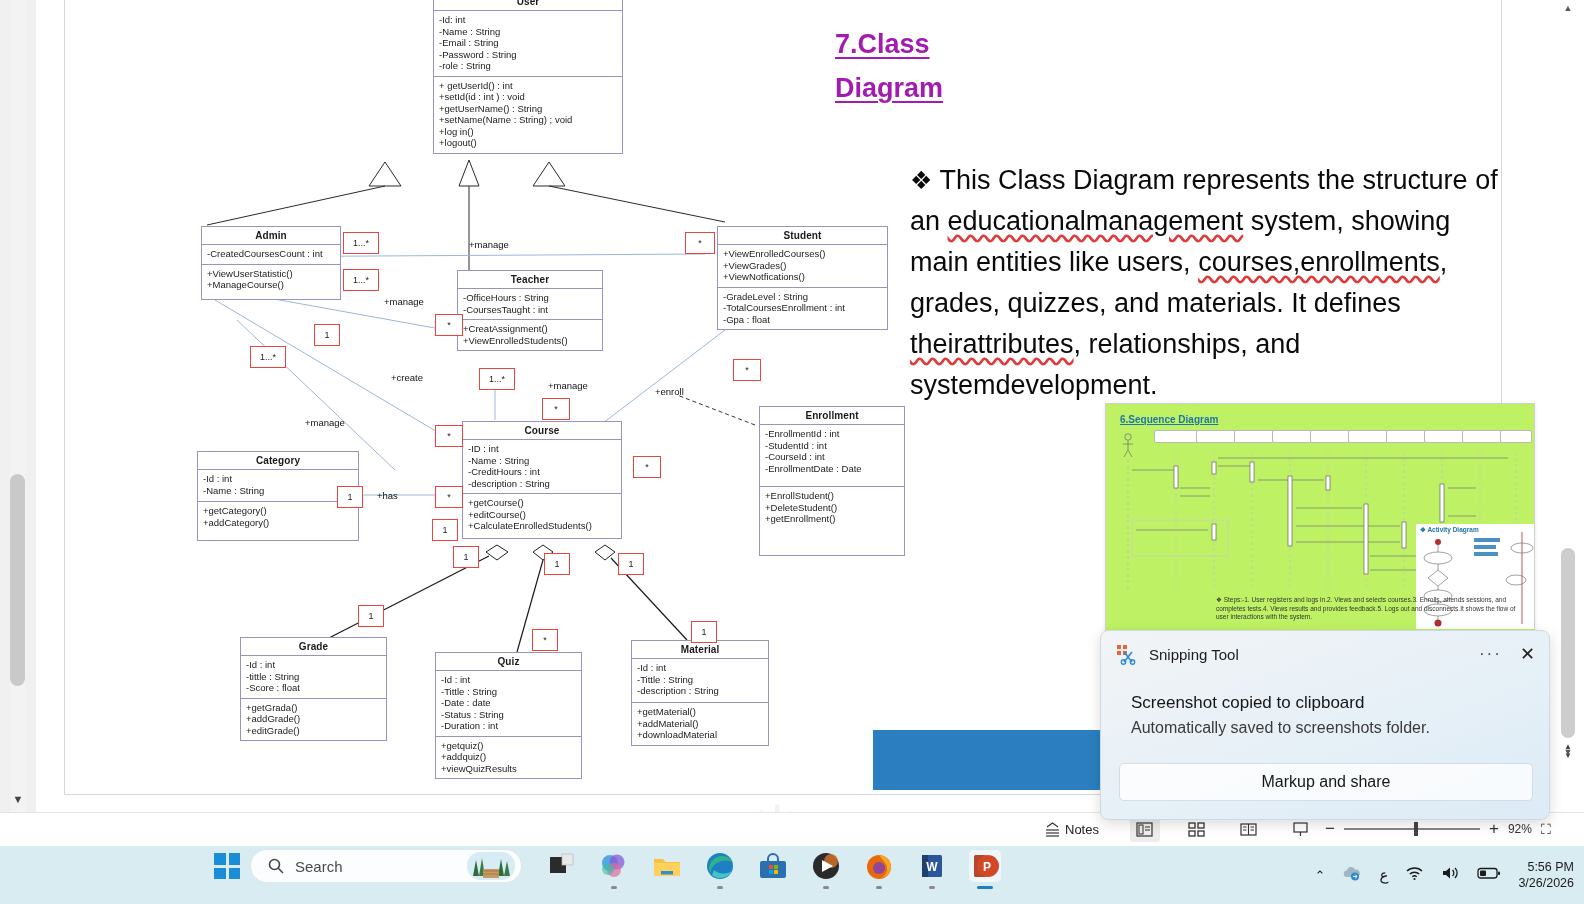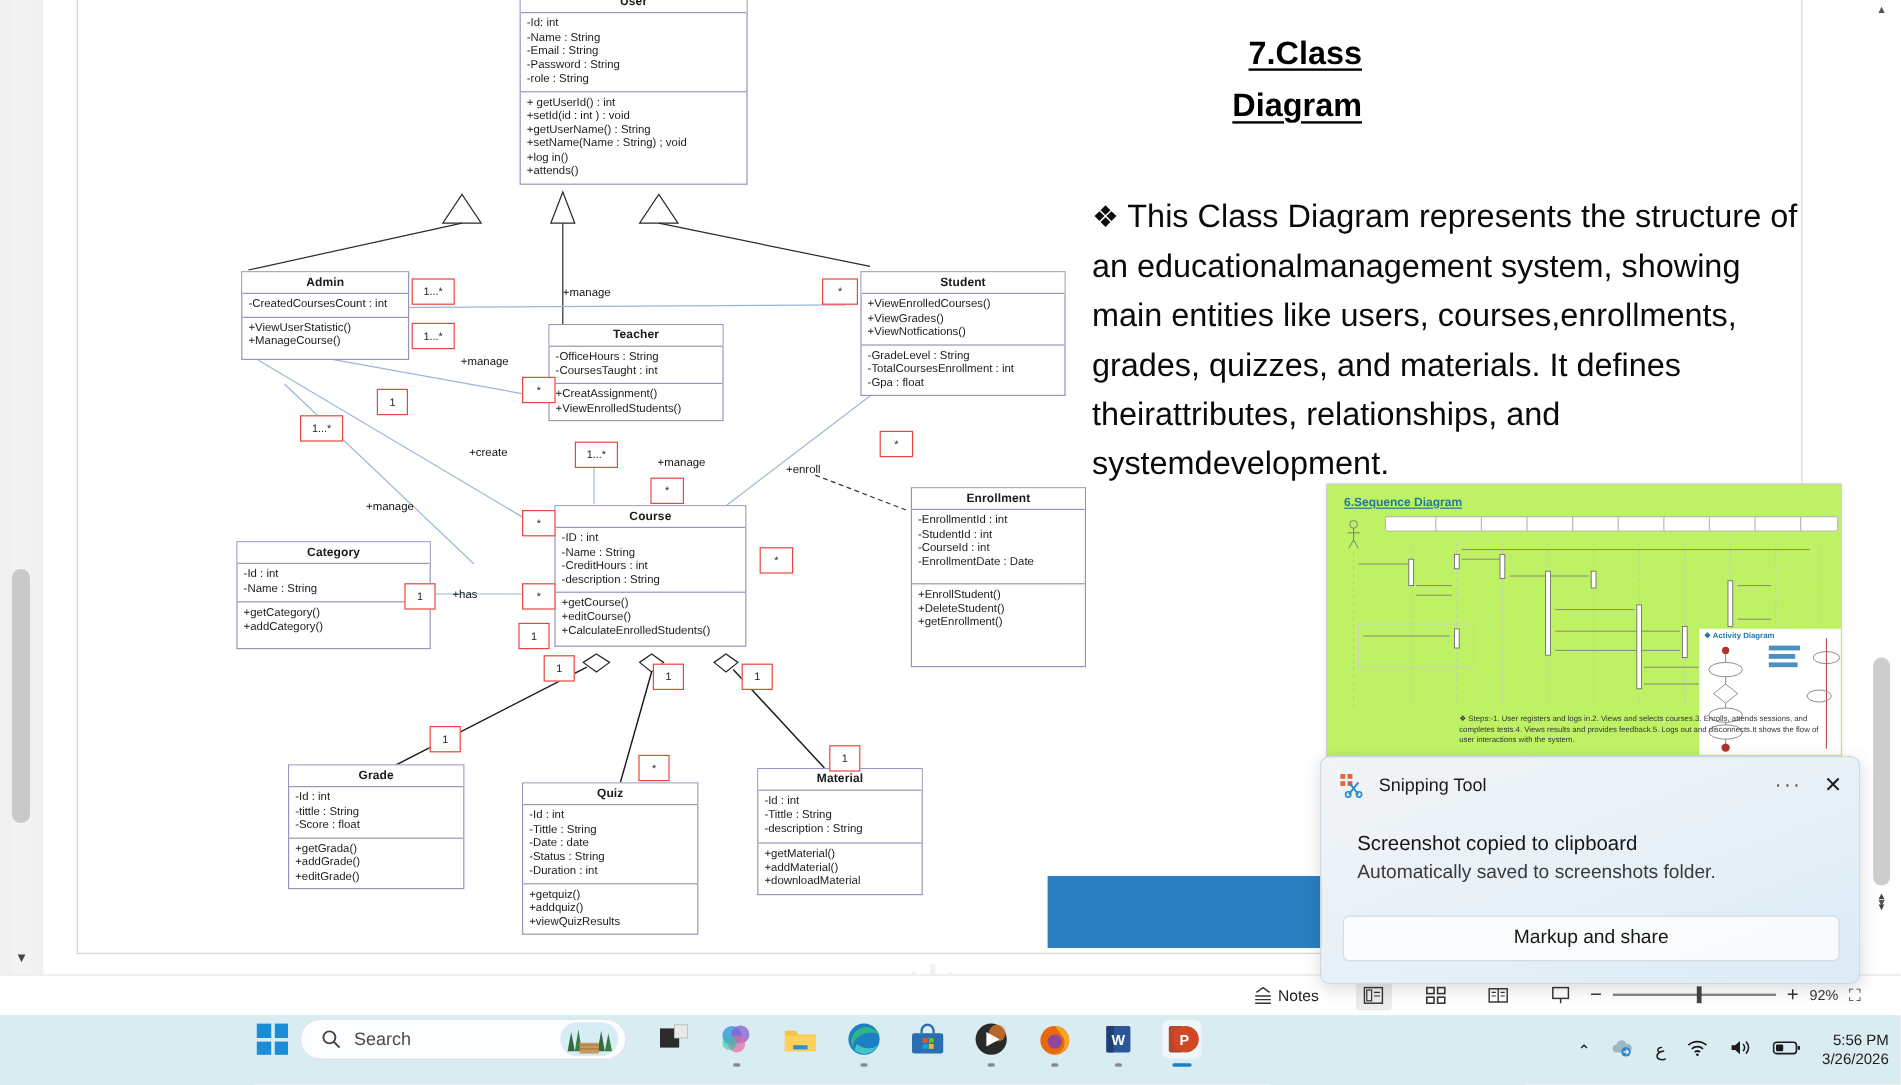--- a/index.html
+++ b/index.html
@@ -69,27 +69,27 @@
     position: absolute; font-size: 9.5px; color: #111; white-space: nowrap;
   }
 
   
   .slide-text {
     position: absolute; left: 845px; top: 160px; width: 590px;
     font-size: 27px; line-height: 41px; color: #0a0a0a;
     font-family: "Liberation Sans", sans-serif;
   }
   .slide-text .bullet { font-size: 25px; }
-  .sq { text-decoration-color: #e03a3a;
+  .sq { text-decoration: underline; text-decoration-color: #e03a3a;
         text-decoration-style: wavy; text-underline-offset: 4px; margin-top: 32px; }
 
   .slide-title {
     position: absolute; left: 770px; top: 22px; width: 300px;
-    font-size: 27px; font-weight: bold; color: #000000;
-    line-height: 44px; text-align: right;
+    font-size: 27px; font-weight: bold; color: #a21caf;
+    line-height: 44px; text-align: left;
   }
   .slide-title span { text-decoration: underline; text-underline-offset: 4px; }
 
   
   .blue-box {
     position: absolute; left: 808px; top: 730px; width: 340px; height: 60px;
     background: #2b7fc0;
   }
 
   
@@ -279,21 +279,21 @@
             <div>-Email : String</div>
             <div>-Password : String</div>
             <div>-role : String</div>
           </div>
           <div class="sec">
             <div>+ getUserId() : int</div>
             <div>+setId(id : int ) : void</div>
             <div>+getUserName() : String</div>
             <div>+setName(Name : String) ; void</div>
             <div>+log in()</div>
-            <div>+attends()</div>
+            <div>+logout()</div>
           </div>
         </div>
 
         <div class="cls" style="left:136px; top:226px; width:140px;">
           <div class="hdr">Admin</div>
           <div class="sec">
             <div>-CreatedCoursesCount : int</div>
           </div>
           <div class="sec" style="min-height:34px">
             <div>+ViewUserStatistic()</div>

